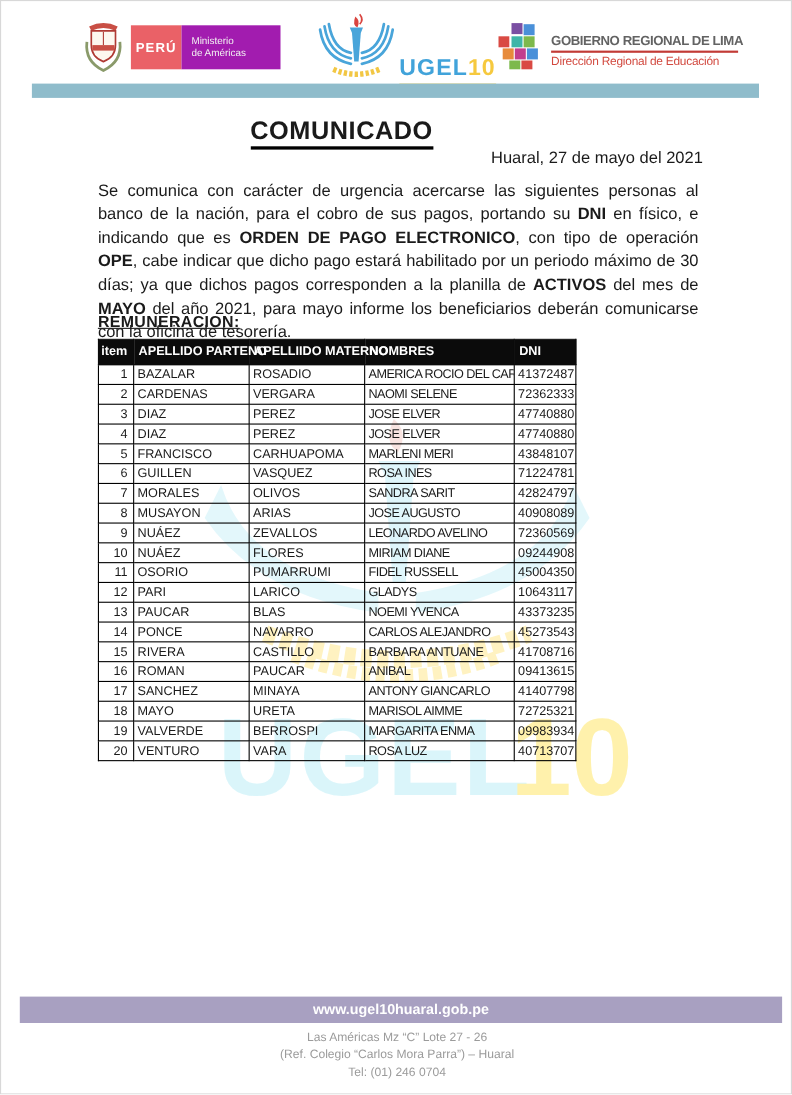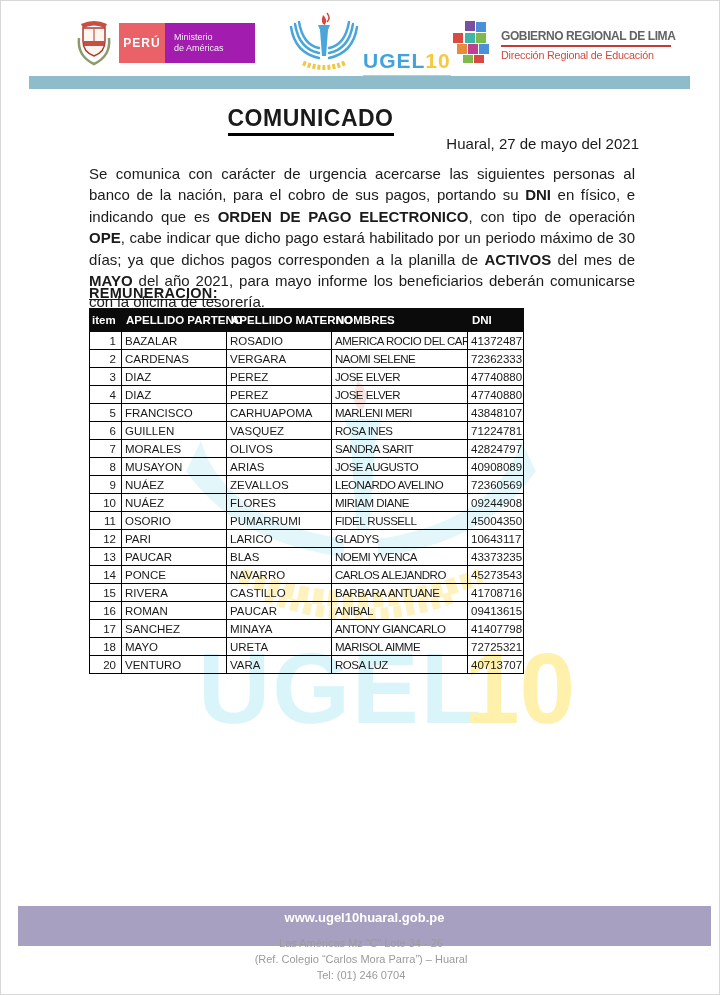--- a/index.html
+++ b/index.html
@@ -56,21 +56,21 @@
   .doc-table th:first-child { padding-left:2px; }
   .doc-table td { border:1px solid #000; height:18px; padding:0 3px; font-size:11.5px;
                   white-space:nowrap; overflow:hidden; background:transparent; }
   .doc-table td.c0 { text-align:right; padding-right:5px; }
   .doc-table td.c3 { letter-spacing:-0.5px; }
 
   
   .watermark { position:absolute; left:145px; top:370px; width:430px; height:370px; z-index:1; opacity:0.55; }
 
   
-  .footer-bar { position:absolute; left:17px; top:905px; width:693px; height:40px; background:#a8a0c1;
+  .footer-bar { position:absolute; left:17px; top:905px; width:693px; height:24px; background:#a8a0c1;
                 color:#ffffff; font-weight:bold; font-size:13px; text-align:center; line-height:24px; }
   .footer-address { position:absolute; left:0; top:934px; width:720px; text-align:center;
                     color:#9b9b9b; font-size:11px; line-height:16px; }
 </style>
 </head>
 <body>
 
 <div class="page">
 
   <div class="logos">
@@ -300,30 +300,37 @@
             <td class="c4">41407798</td>
           </tr>
           <tr>
             <td class="c0">18</td>
             <td class="c1">MAYO</td>
             <td class="c2">URETA</td>
             <td class="c3">MARISOL AIMME</td>
             <td class="c4">72725321</td>
           </tr>
           <tr>
+            <td class="c0">19</td>
+            <td class="c1">VALVERDE</td>
+            <td class="c2">BERROSPI</td>
+            <td class="c3">MARGARITA ENMA</td>
+            <td class="c4">09983934</td>
+          </tr>
+          <tr>
             <td class="c0">20</td>
             <td class="c1">VENTURO</td>
             <td class="c2">VARA</td>
             <td class="c3">ROSA LUZ</td>
             <td class="c4">40713707</td>
           </tr>
         </tbody>
     </table>
   </div>
 
   <div class="footer-bar">www.ugel10huaral.gob.pe</div>
   <div class="footer-address">
-    <div>Las Américas Mz “C” Lote 34 - 26</div>
+    <div>Las Américas Mz “C” Lote 27 - 26</div>
     <div>(Ref. Colegio “Carlos Mora Parra”) – Huaral</div>
     <div>Tel: (01) 246 0704</div>
   </div>
 
 </div>
 
 </body></html>

